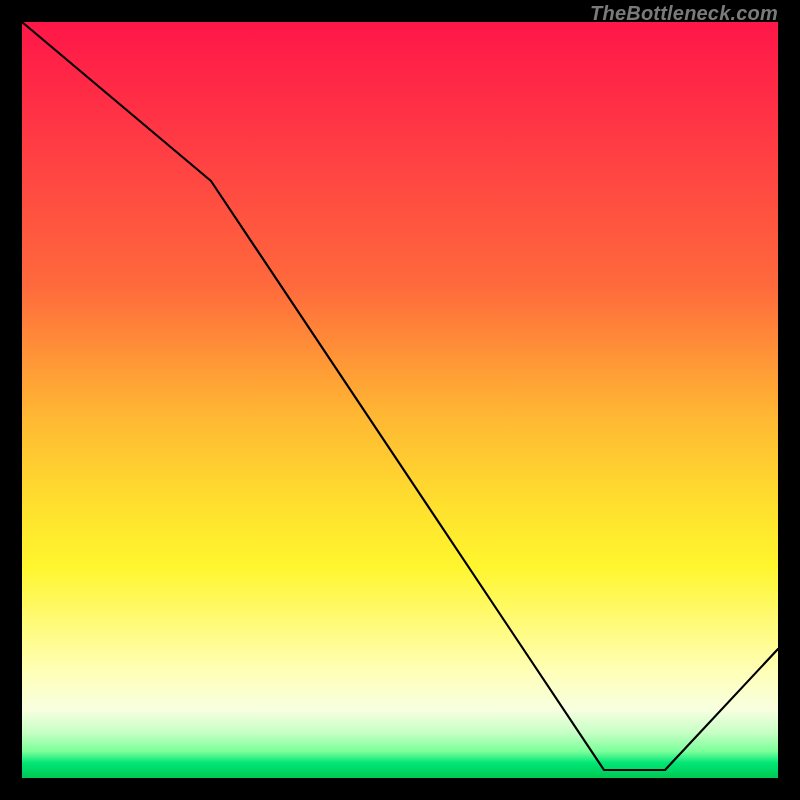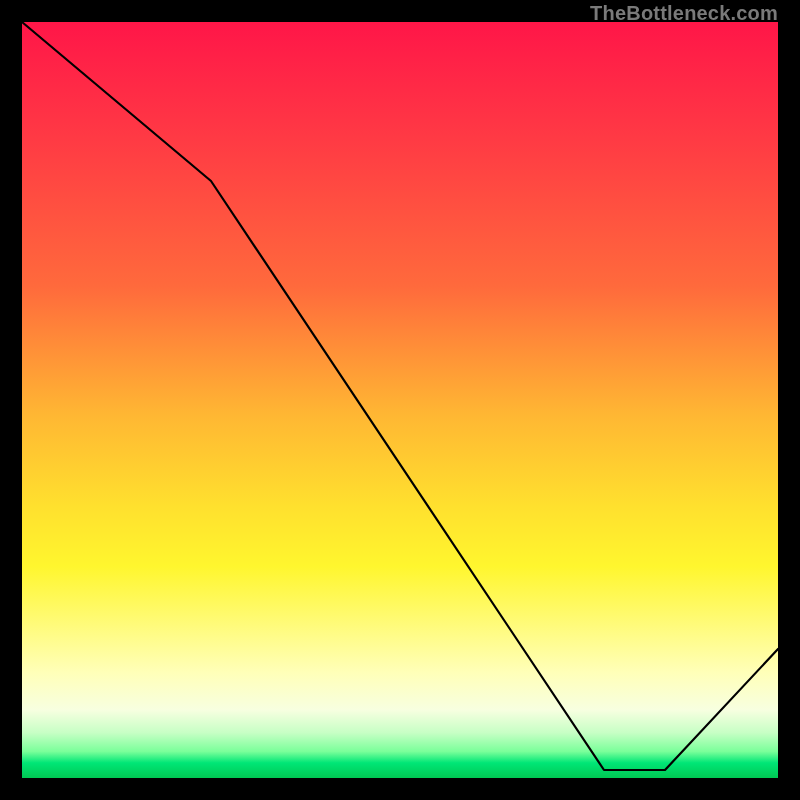--- a/index.html
+++ b/index.html
@@ -8,20 +8,21 @@
     width: 800px;
     height: 800px;
     background: #000;
     font-family: Arial, Helvetica, sans-serif;
     overflow: hidden;
   }
   .stage {
     position: relative;
     width: 800px;
     height: 800px;
+    font-style: italic;
   }
   .plot-border {
     position: absolute;
     inset: 0;
     border: 22px solid #000;
     box-sizing: border-box;
     pointer-events: none;
     z-index: 5;
   }
   .gradient {

